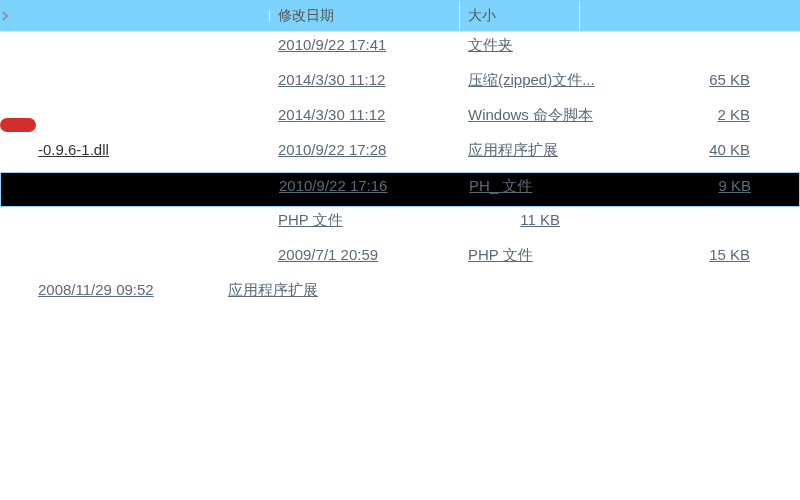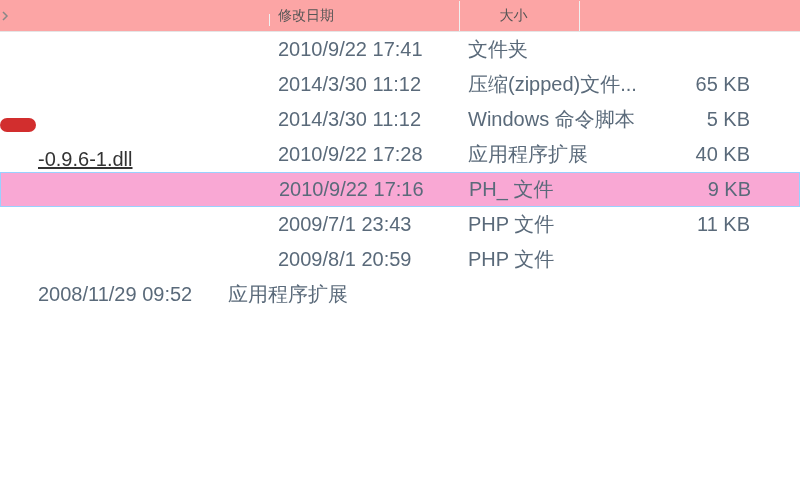--- a/index.html
+++ b/index.html
@@ -20,37 +20,37 @@
       width: 100%;
       height: 100%;
     }
     .header-row {
       display: flex;
       height: 32px;
       align-items: center;
       border-bottom: 1px solid #e5e5e5;
       color: #555555;
       font-size: 14px;
-      background: #fca5a5;
+      background: #7dd3fc;
     }
     .header-cell {
       padding: 6px 8px;
       border-right: 1px solid #f0f0f0;
       overflow: hidden;
       white-space: nowrap;
     }
     .data-row {
       display: flex;
       height: 35px;
-      align-items: center;
       color: #5a6a7a;
-      font-size: 20px;
+      font-size: 15px;
+      text-decoration: underline;
     }
     .data-row.selected {
-      background: #f9a8d4;
+      background: #000000;
       border: 1px solid #99d1ff;
     }
     .data-row.underlined .col-name {
       text-decoration: underline;
       color: #333333;
     }
     .cell {
       padding: 4px 8px;
       overflow: hidden;
       white-space: nowrap;
@@ -60,21 +60,20 @@
       width: 30px;
       flex-shrink: 0;
       display: flex;
       align-items: center;
       justify-content: center;
     }
     .col-name {
       width: 240px;
       flex-shrink: 0;
       color: #5a6a7a;
-      margin-top: 9px;
     }
     .col-date {
       width: 190px;
       flex-shrink: 0;
     }
     .col-type {
       width: 190px;
       flex-shrink: 0;
     }
     .col-size {
@@ -112,21 +111,21 @@
   <div class="red-mark"></div>
   <div class="file-list">
     <div class="header-row">
       <div class="header-spacer-icon">
         <svg class="chevron-icon" viewBox="0 0 10 10">
           <path d="M3 1 L7 5 L3 9" stroke="#888" stroke-width="1.5" fill="none"></path>
         </svg>
       </div>
       <div class="header-cell col-name"></div>
       <div class="header-cell col-date">修改日期</div>
-      <div class="header-cell col-size" style="text-align:center">大小</div>
+      <div class="header-cell col-size" style="text-align:left">大小</div>
     </div>
     <div id="rows-container">
         <div class="data-row">
           <div class="cell col-icon"></div>
           <div class="cell col-name"></div>
           <div class="cell col-date">2010/9/22 17:41</div>
           <div class="cell col-type">文件夹</div>
           <div class="cell col-size"></div>
         </div>
         <div class="data-row">
@@ -134,48 +133,48 @@
           <div class="cell col-name"></div>
           <div class="cell col-date">2014/3/30 11:12</div>
           <div class="cell col-type">压缩(zipped)文件...</div>
           <div class="cell col-size">65 KB</div>
         </div>
         <div class="data-row">
           <div class="cell col-icon"></div>
           <div class="cell col-name"></div>
           <div class="cell col-date">2014/3/30 11:12</div>
           <div class="cell col-type">Windows 命令脚本</div>
-          <div class="cell col-size">5 KB</div>
+          <div class="cell col-size">2 KB</div>
         </div>
         <div class="data-row underlined">
           <div class="cell col-icon"></div>
           <div class="cell col-name">-0.9.6-1.dll</div>
           <div class="cell col-date">2010/9/22 17:28</div>
           <div class="cell col-type">应用程序扩展</div>
           <div class="cell col-size">40 KB</div>
         </div>
         <div class="data-row selected">
           <div class="cell col-icon"></div>
           <div class="cell col-name"></div>
           <div class="cell col-date">2010/9/22 17:16</div>
           <div class="cell col-type">PH_ 文件</div>
           <div class="cell col-size">9 KB</div>
         </div>
         <div class="data-row">
           <div class="cell col-icon"></div>
           <div class="cell col-name"></div>
-          <div class="cell col-date">2009/7/1 23:43</div>
           <div class="cell col-type">PHP 文件</div>
           <div class="cell col-size">11 KB</div>
         </div>
         <div class="data-row">
           <div class="cell col-icon"></div>
           <div class="cell col-name"></div>
-          <div class="cell col-date">2009/8/1 20:59</div>
+          <div class="cell col-date">2009/7/1 20:59</div>
           <div class="cell col-type">PHP 文件</div>
+          <div class="cell col-size">15 KB</div>
         </div>
         <div class="data-row">
           <div class="cell col-icon"></div>
           <div class="cell col-date">2008/11/29 09:52</div>
           <div class="cell col-type">应用程序扩展</div>
         </div>
       </div>
   </div>
 </div>
 

